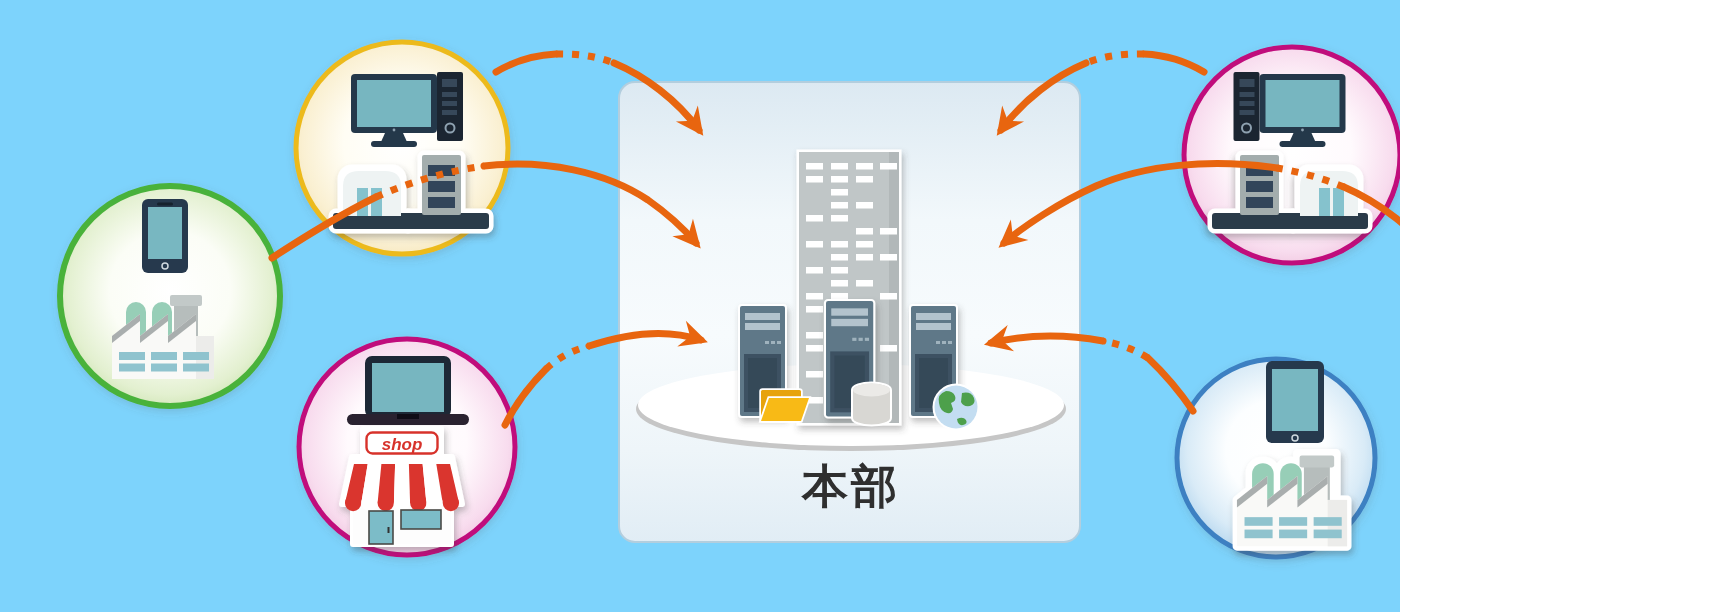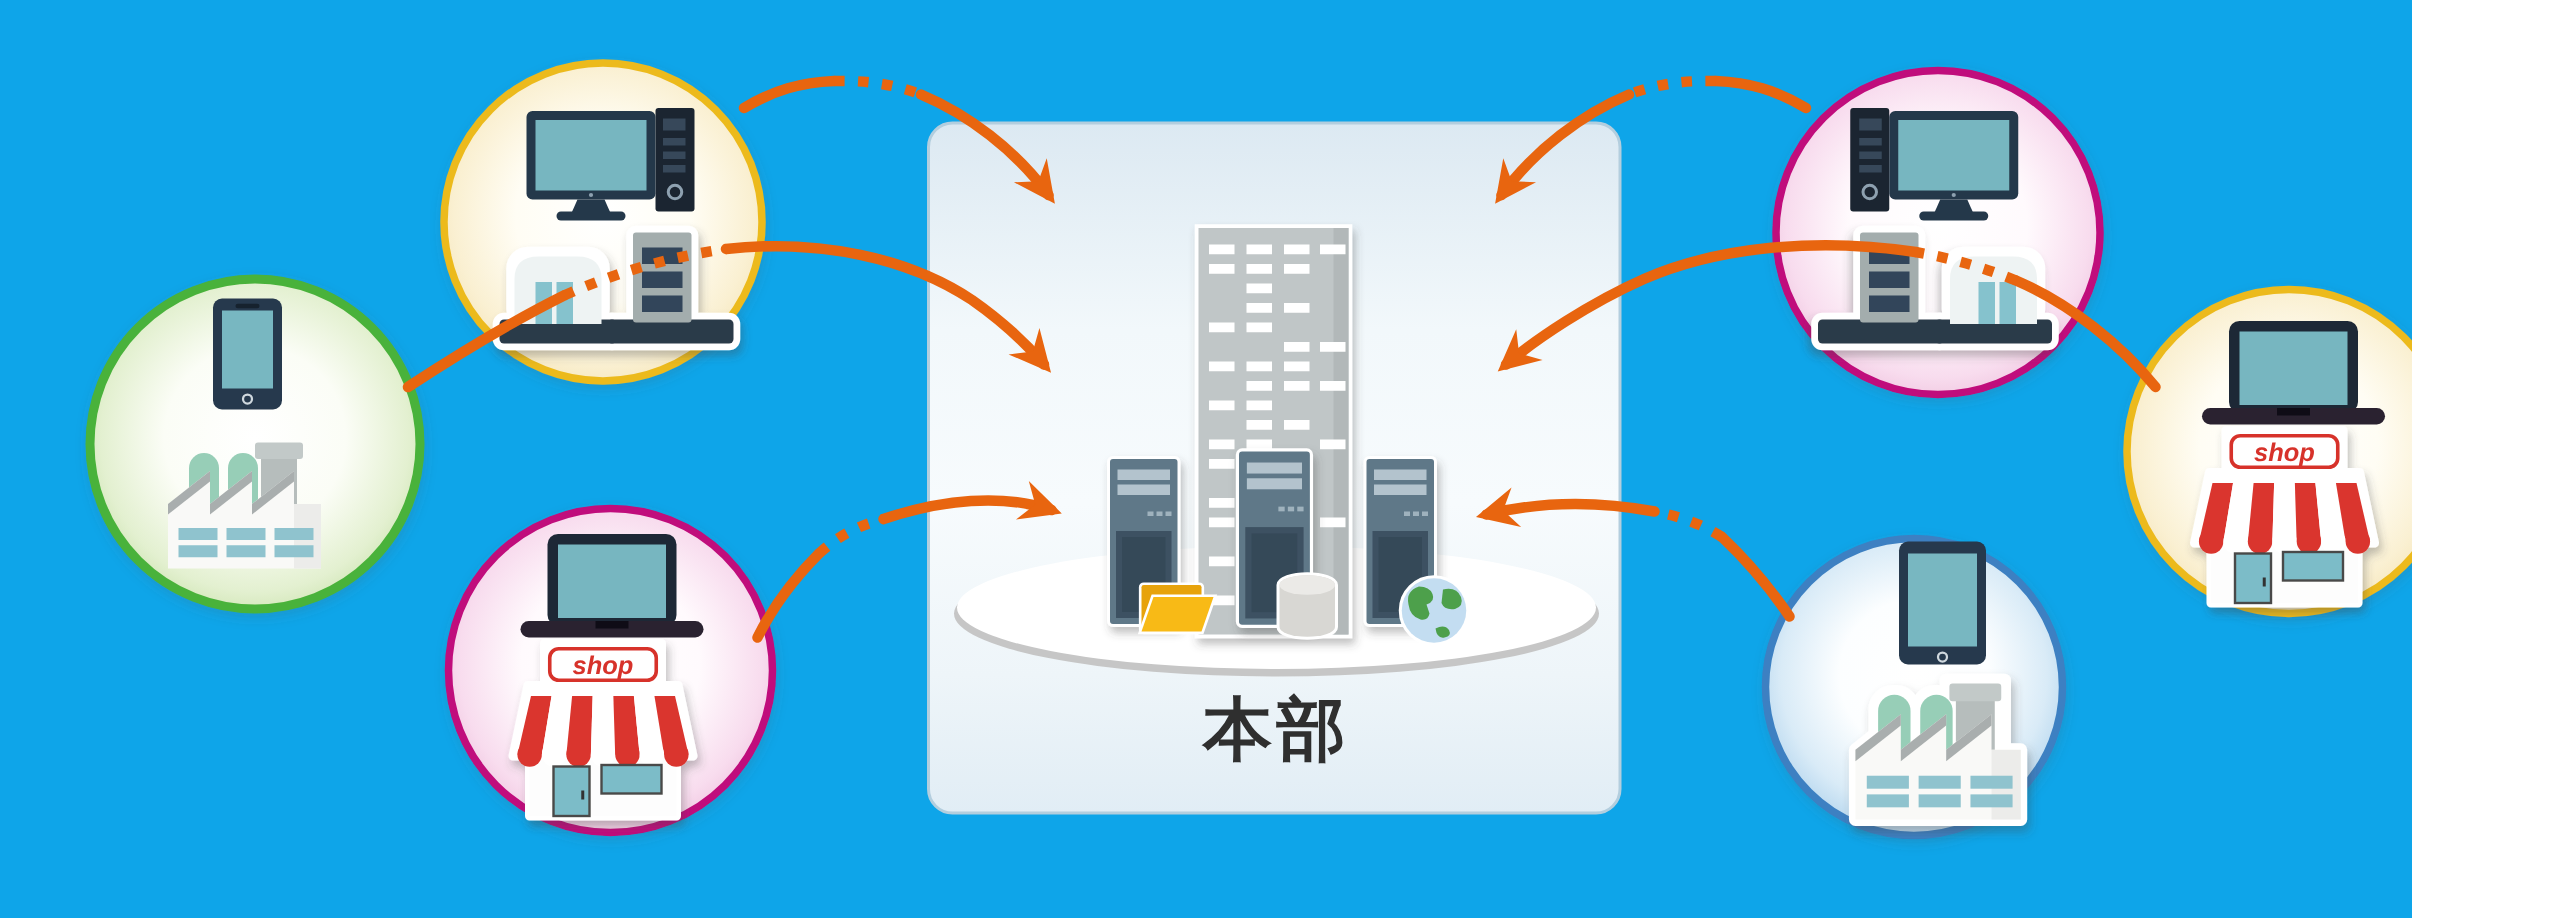--- a/index.html
+++ b/index.html
@@ -1,16 +1,16 @@
 <!DOCTYPE html>
 <html lang="ja"><head>
 <meta charset="utf-8">
 <style>
   html,body{margin:0;padding:0;background:#fff;}
-  .canvas{position:relative;width:1608px;height:612px;background:#0ea5e9;overflow:hidden;
+  .canvas{position:relative;width:1400px;height:612px;background:#7dd3fc;overflow:hidden;
           font-family:"Liberation Sans","DejaVu Sans",sans-serif;}
   svg{display:block;}
   .hq-label{font-family:"DejaVu Sans","Liberation Sans",sans-serif;font-weight:bold;
             font-size:46px;fill:#2f2f2f;letter-spacing:3px;}
   .shop-label{font-family:"Liberation Sans",sans-serif;font-style:italic;font-weight:bold;
               font-size:17px;fill:#d7332c;}
 </style>
 </head>
 <body>
 

